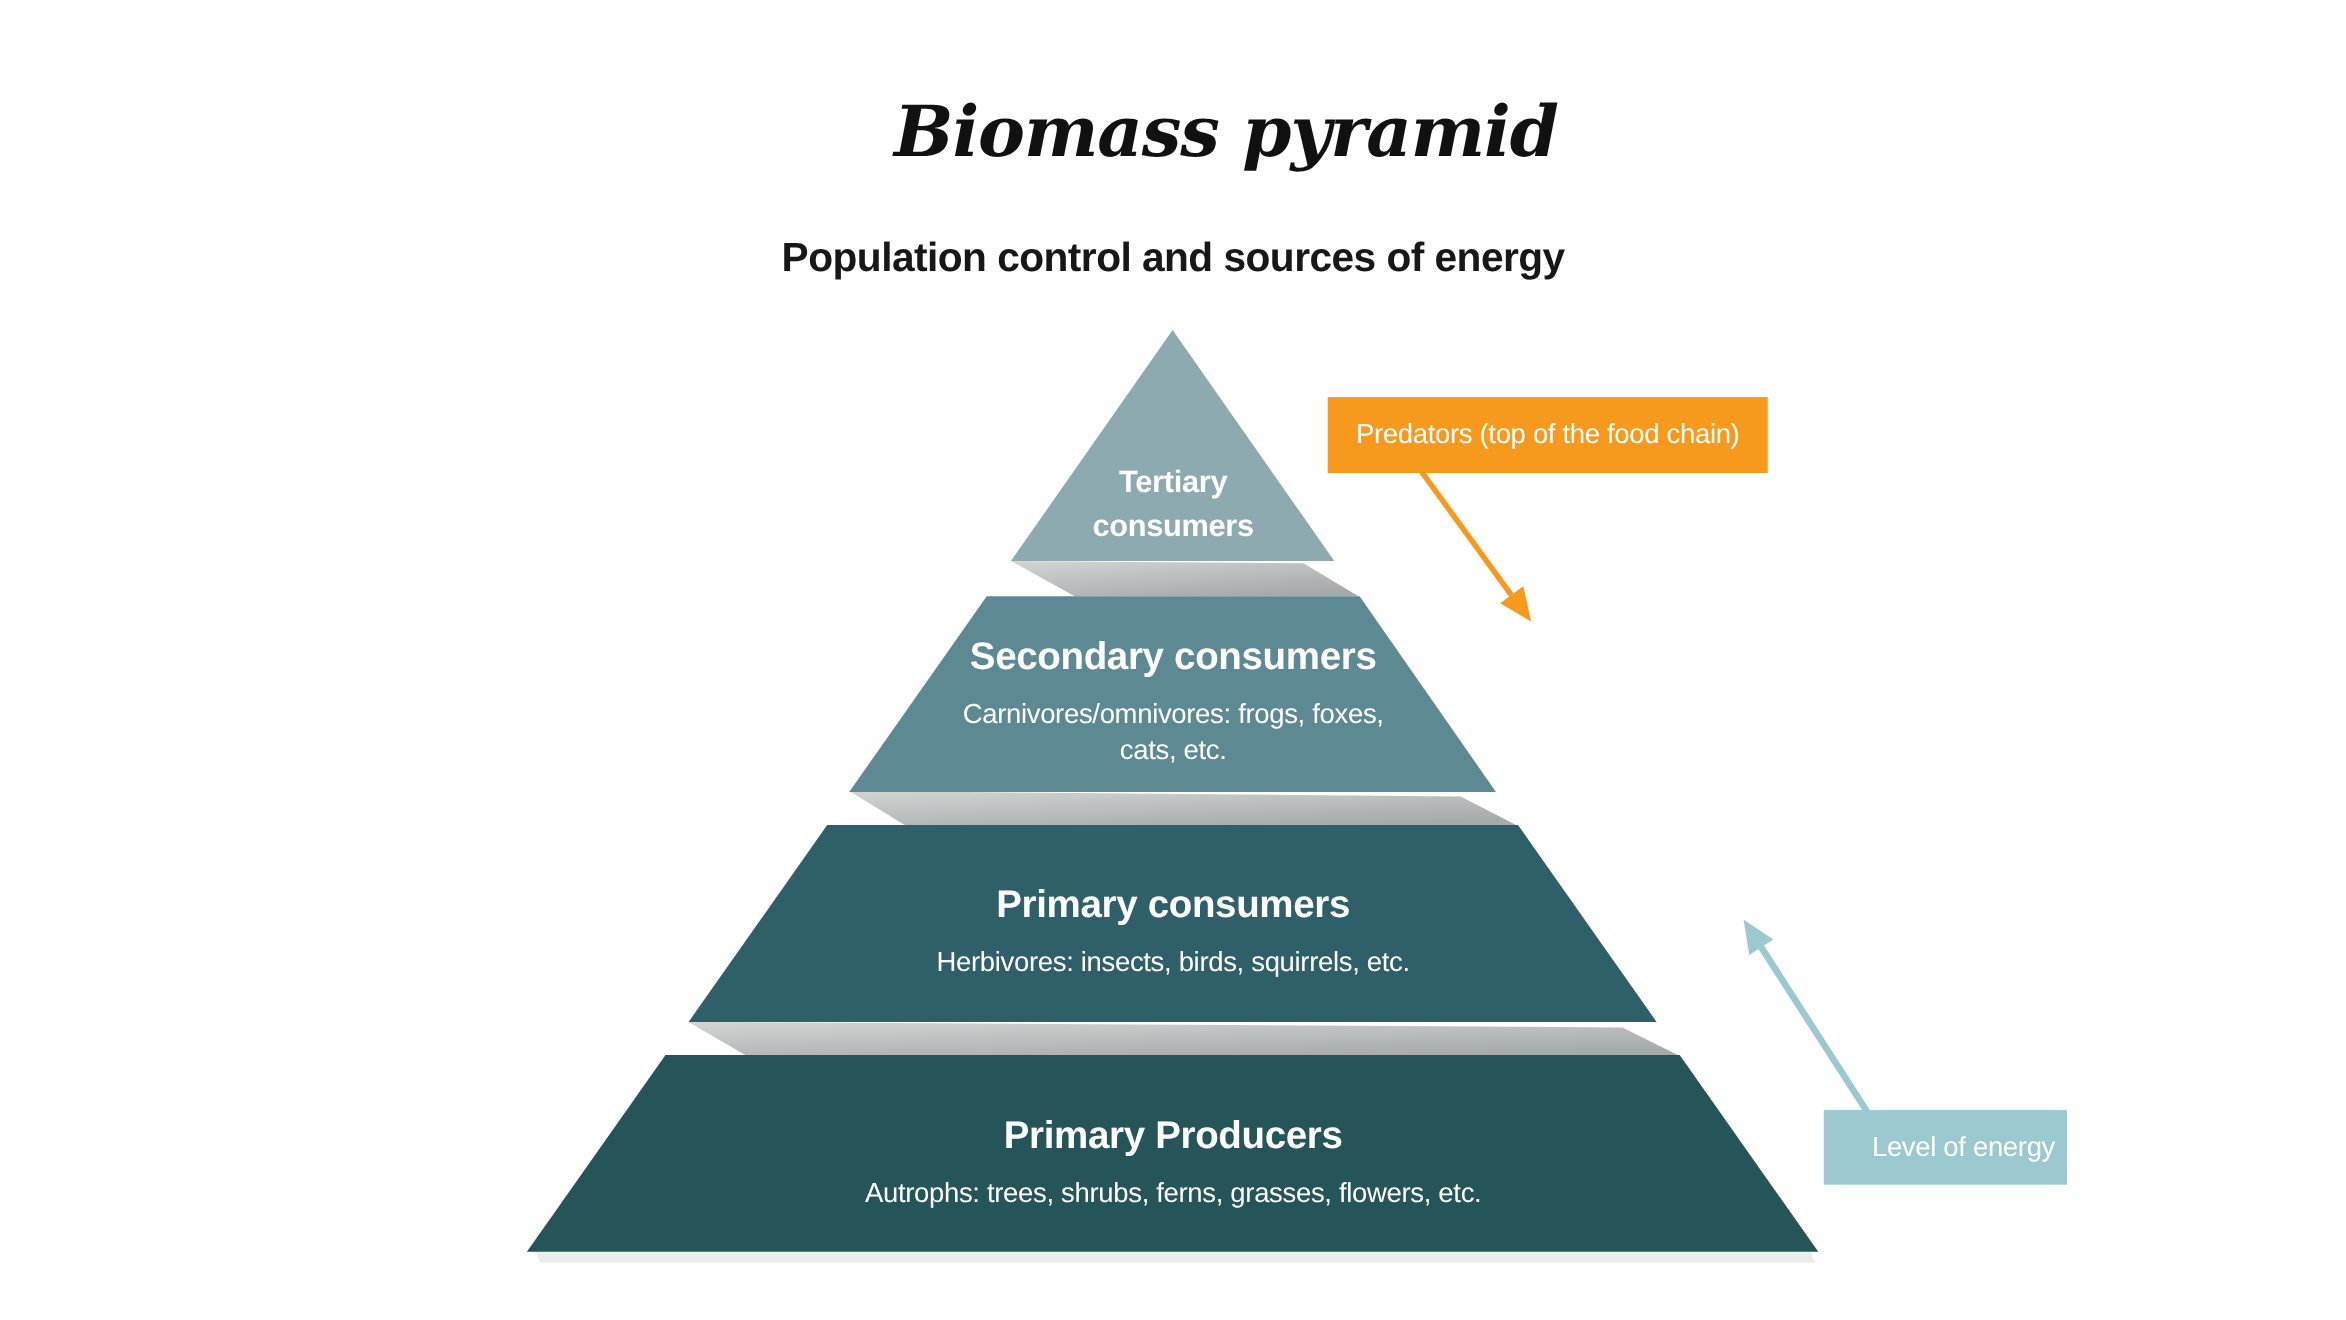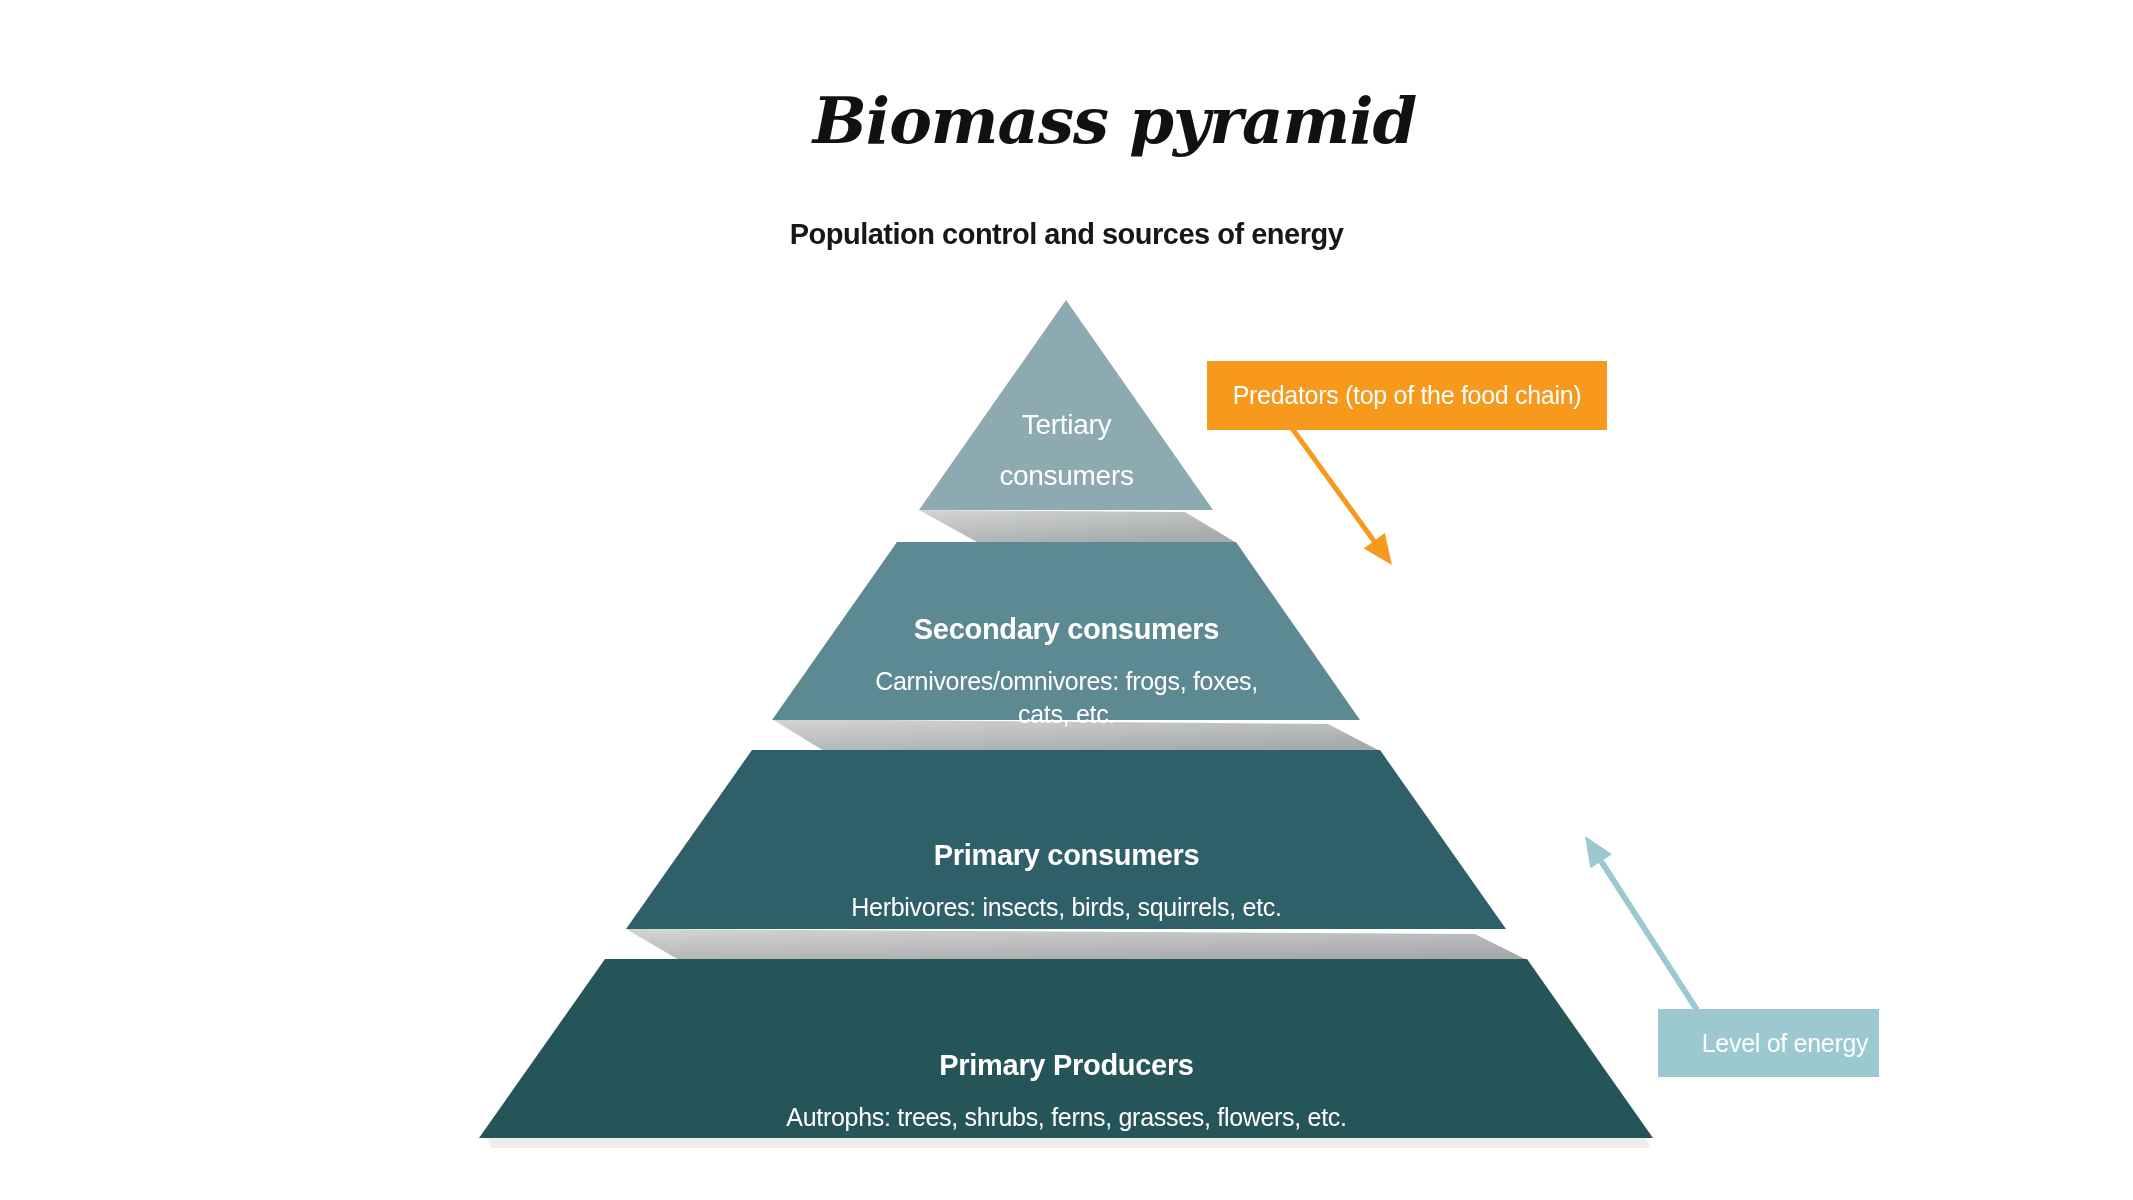--- a/index.html
+++ b/index.html
@@ -30,58 +30,57 @@
     letter-spacing: -1px;
     padding-left: 48px;
   }
   .diagram-subtitle {
     position: absolute;
     top: 214px;
     left: 0;
     width: 100%;
     text-align: center;
     font-weight: 700;
-    font-size: 29px;
+    font-size: 37px;
     line-height: 40px;
     color: #171717;
     letter-spacing: -0.5px;
   }
   svg.pyramid-svg {
     position: absolute;
     left: 0;
     top: 0;
     width: 2133px;
     height: 1200px;
   }
   .level-label {
     position: absolute;
     left: 50%;
     transform: translateX(-50%);
     text-align: center;
     color: #ffffff;
     letter-spacing: -0.3px;
   }
   .level-label .lvl-title {
-    font-size: 29px;
+    font-size: 35px;
     font-weight: 700;
     line-height: 40px;
-    margin-top: 32px;
   }
   .level-label .lvl-sub {
     font-size: 25px;
     font-weight: 400;
     line-height: 33px;
     margin: 16px auto;
   }
   .level-label.tertiary {
     width: 230px;
     font-size: 28px;
-    font-weight: 400;
-    line-height: 51px;
-    top: 399px;
+    font-weight: 700;
+    line-height: 40px;
+    top: 418px;
   }
   .level-label.secondary { top: 577px; }
   .level-label.secondary .lvl-sub { width: 390px; }
   .level-label.consumers1 { top: 803px; }
   .level-label.producers  { top: 1013px; }
   .callout {
     position: absolute;
     display: flex;
     align-items: center;
     justify-content: center;

